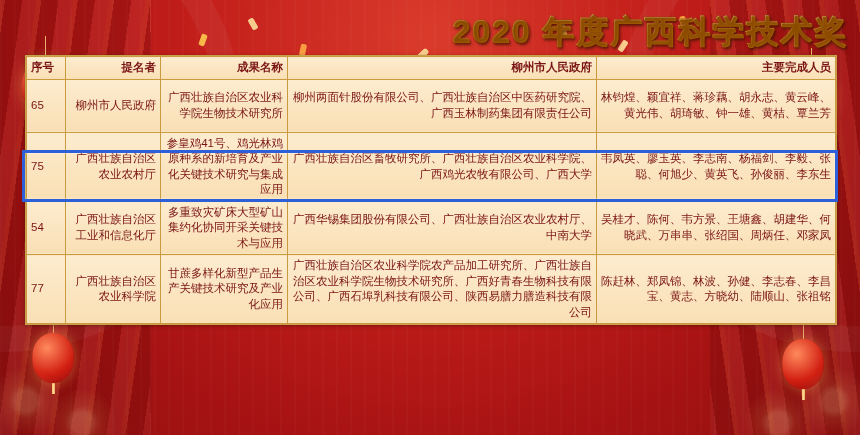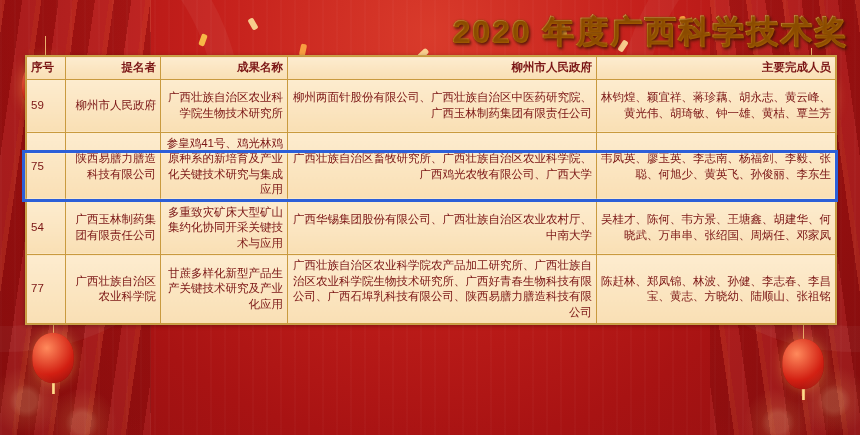--- a/index.html
+++ b/index.html
@@ -160,38 +160,38 @@
     <tbody>
       <tr>
         <th class="c-no">序号</th>
         <th class="c-prop">提名者</th>
         <th class="c-name">成果名称</th>
         <th class="c-unit">柳州市人民政府</th>
         <th class="c-people">主要完成人员</th>
       </tr>
 
       <tr class="r74">
-        <td class="c-no">59</td>
+        <td class="c-no">65</td>
         <td class="c-prop">柳州市人民政府</td>
         <td class="c-name">广西壮族自治区农业科学院生物技术研究所</td>
         <td class="c-unit">柳州两面针股份有限公司、广西壮族自治区中医药研究院、广西玉林制药集团有限责任公司</td>
         <td class="c-people">林钧煌、颖宜祥、蒋珍藕、胡永志、黄云峰、黄光伟、胡琦敏、钟一雄、黄桔、覃兰芳</td>
       </tr>
 
       <tr>
         <td class="c-no">75</td>
-        <td class="c-prop">陕西易膳力膳造科技有限公司</td>
+        <td class="c-prop">广西壮族自治区农业农村厅</td>
         <td class="c-name">参皇鸡41号、鸡光林鸡原种系的新培育及产业化关键技术研究与集成应用</td>
         <td class="c-unit">广西壮族自治区畜牧研究所、广西壮族自治区农业科学院、广西鸡光农牧有限公司、广西大学</td>
         <td class="c-people">韦凤英、廖玉英、李志南、杨福剑、李毅、张聪、何旭少、黄英飞、孙俊丽、李东生</td>
       </tr>
 
       <tr>
         <td class="c-no">54</td>
-        <td class="c-prop">广西玉林制药集团有限责任公司</td>
+        <td class="c-prop">广西壮族自治区工业和信息化厅</td>
         <td class="c-name">多重致灾矿床大型矿山集约化协同开采关键技术与应用</td>
         <td class="c-unit">广西华锡集团股份有限公司、广西壮族自治区农业农村厅、中南大学</td>
         <td class="c-people">吴桂才、陈何、韦方景、王塘鑫、胡建华、何晓武、万串串、张绍国、周炳任、邓家凤</td>
       </tr>
 
       <tr>
         <td class="c-no">77</td>
         <td class="c-prop">广西壮族自治区农业科学院</td>
         <td class="c-name">甘蔗多样化新型产品生产关键技术研究及产业化应用</td>
         <td class="c-unit">广西壮族自治区农业科学院农产品加工研究所、广西壮族自治区农业科学院生物技术研究所、广西好青春生物科技有限公司、广西石埠乳科技有限公司、陕西易膳力膳造科技有限公司</td>

